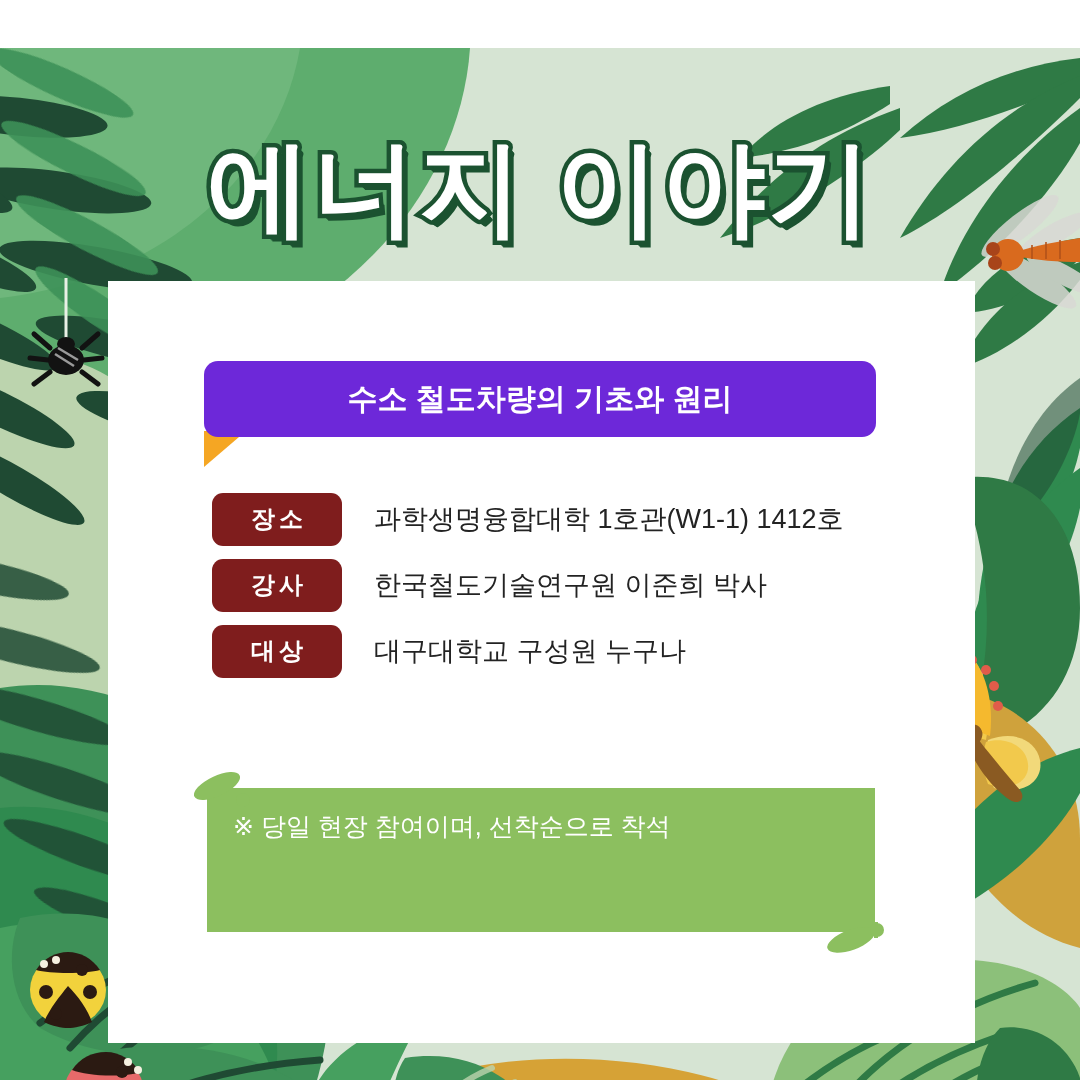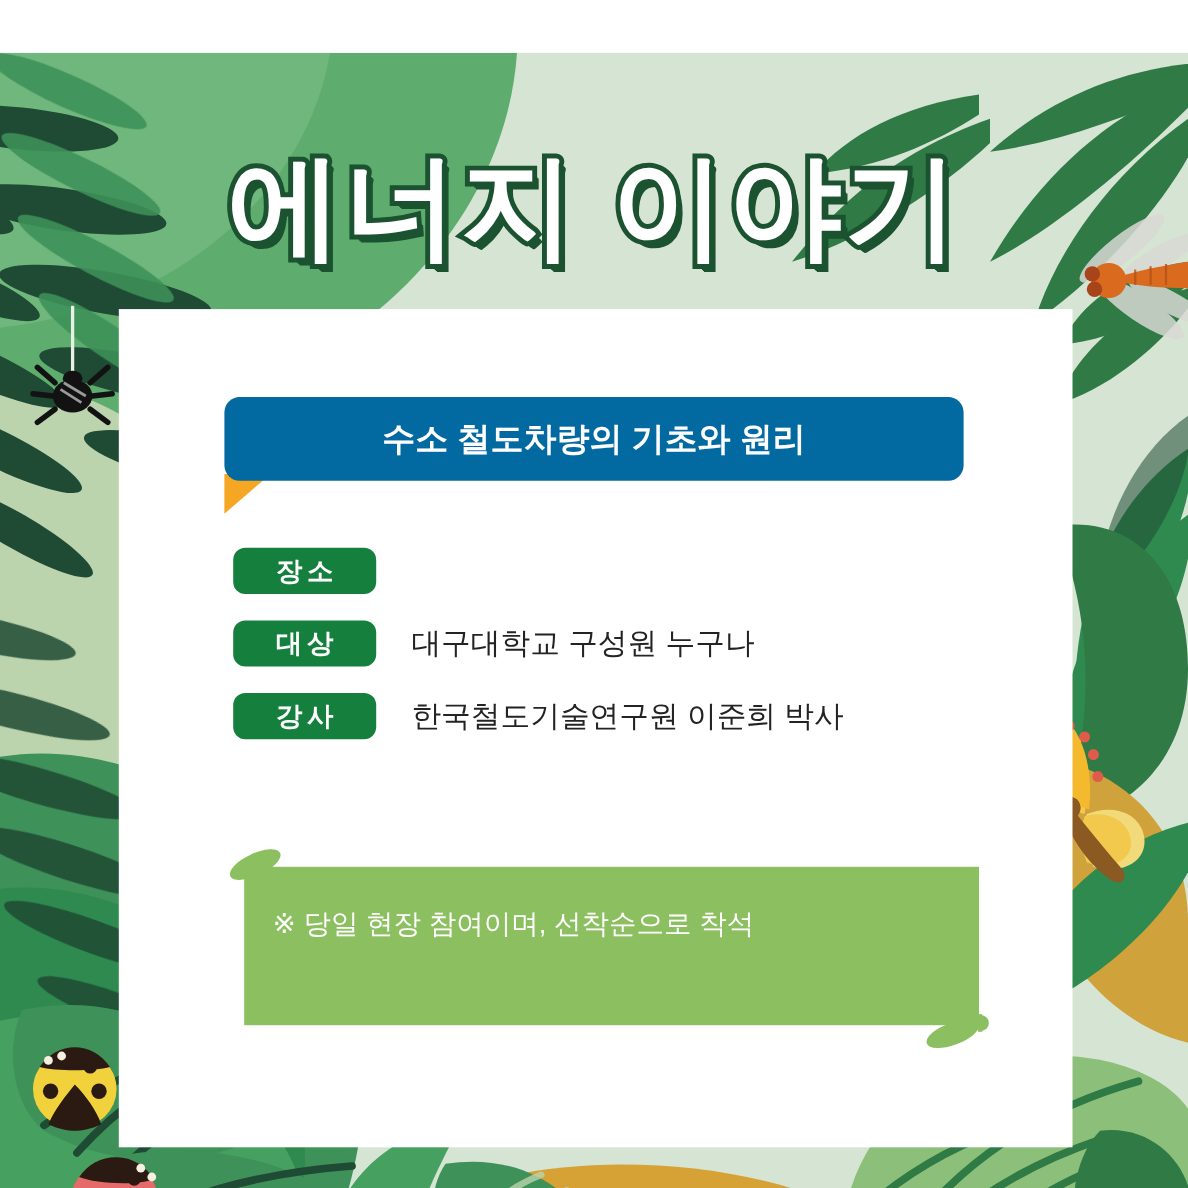--- a/index.html
+++ b/index.html
@@ -57,21 +57,21 @@
     z-index: 5;
   }
 
   
   .banner {
     position: absolute;
     left: 96px;
     top: 80px;
     width: 672px;
     height: 76px;
-    background: #0369a1;
+    background: #6d28d9;
     border-radius: 14px;
     display: flex;
     align-items: center;
     justify-content: center;
   }
   .banner-tail {
     position: absolute;
     left: 96px;
     top: 150px;
     width: 0; height: 0;
@@ -96,48 +96,48 @@
   }
   .info-row {
     display: flex;
     align-items: center;
     height: 54px;
     margin-bottom: 12px;
   }
   .pill {
     flex: 0 0 auto;
     width: 130px;
-    height: 42px;
-    background: #15803d;
+    height: 53px;
+    background: #7f1d1d;
     border-radius: 11px;
     color: #ffffff;
     font-size: 24px;
     font-weight: bold;
     display: flex;
     align-items: center;
     justify-content: center;
     letter-spacing: 4px;
     text-indent: 4px;
   }
   .info-value {
     margin-left: 32px;
     font-size: 27px;
     color: #232323;
     white-space: nowrap;
   }
 
   
   .notes {
     position: absolute;
-    left: 114px;
+    left: 99px;
     top: 507px;
     width: 668px;
     height: 144px;
     background: #8cbf5f;
-    padding: 32px 0 0 26px;
+    padding: 18px 0 0 26px;
     box-sizing: border-box;
   }
   .note-line {
     color: #ffffff;
     font-size: 25px;
     line-height: 40px;
     white-space: nowrap;
   }
   .sprig { position: absolute; }
   .sprig.tl { left: -16px; top: -22px; }
@@ -368,31 +368,32 @@
 
     <div class="banner-tail"></div>
     <div class="banner">
       <span class="banner-text">수소 철도차량의 기초와 원리</span>
     </div>
 
     <div class="info-list">
 
       <div class="info-row">
         <span class="pill">장소</span>
+        <span class="info-value">과학생명융합대학 1호관(W1-1) 1412호</span>
       </div>
 
+
+      <div class="info-row">
+        <span class="pill">강사</span>
+        <span class="info-value">한국철도기술연구원 이준희 박사</span>
+      </div>
 
       <div class="info-row">
         <span class="pill">대상</span>
         <span class="info-value">대구대학교 구성원 누구나</span>
-      </div>
-
-      <div class="info-row">
-        <span class="pill">강사</span>
-        <span class="info-value">한국철도기술연구원 이준희 박사</span>
       </div>
 
     </div>
 
     <div class="notes">
       <svg class="sprig tl" width="70" height="50" viewBox="0 0 70 50">
         <ellipse cx="26" cy="20" rx="25" ry="10" transform="rotate(-25 26 20)" fill="#8cbf5f"></ellipse>
         <circle cx="52" cy="34" r="7" fill="#8cbf5f"></circle>
         <rect x="49" y="28" width="4" height="16" fill="#8cbf5f"></rect>
       </svg>

